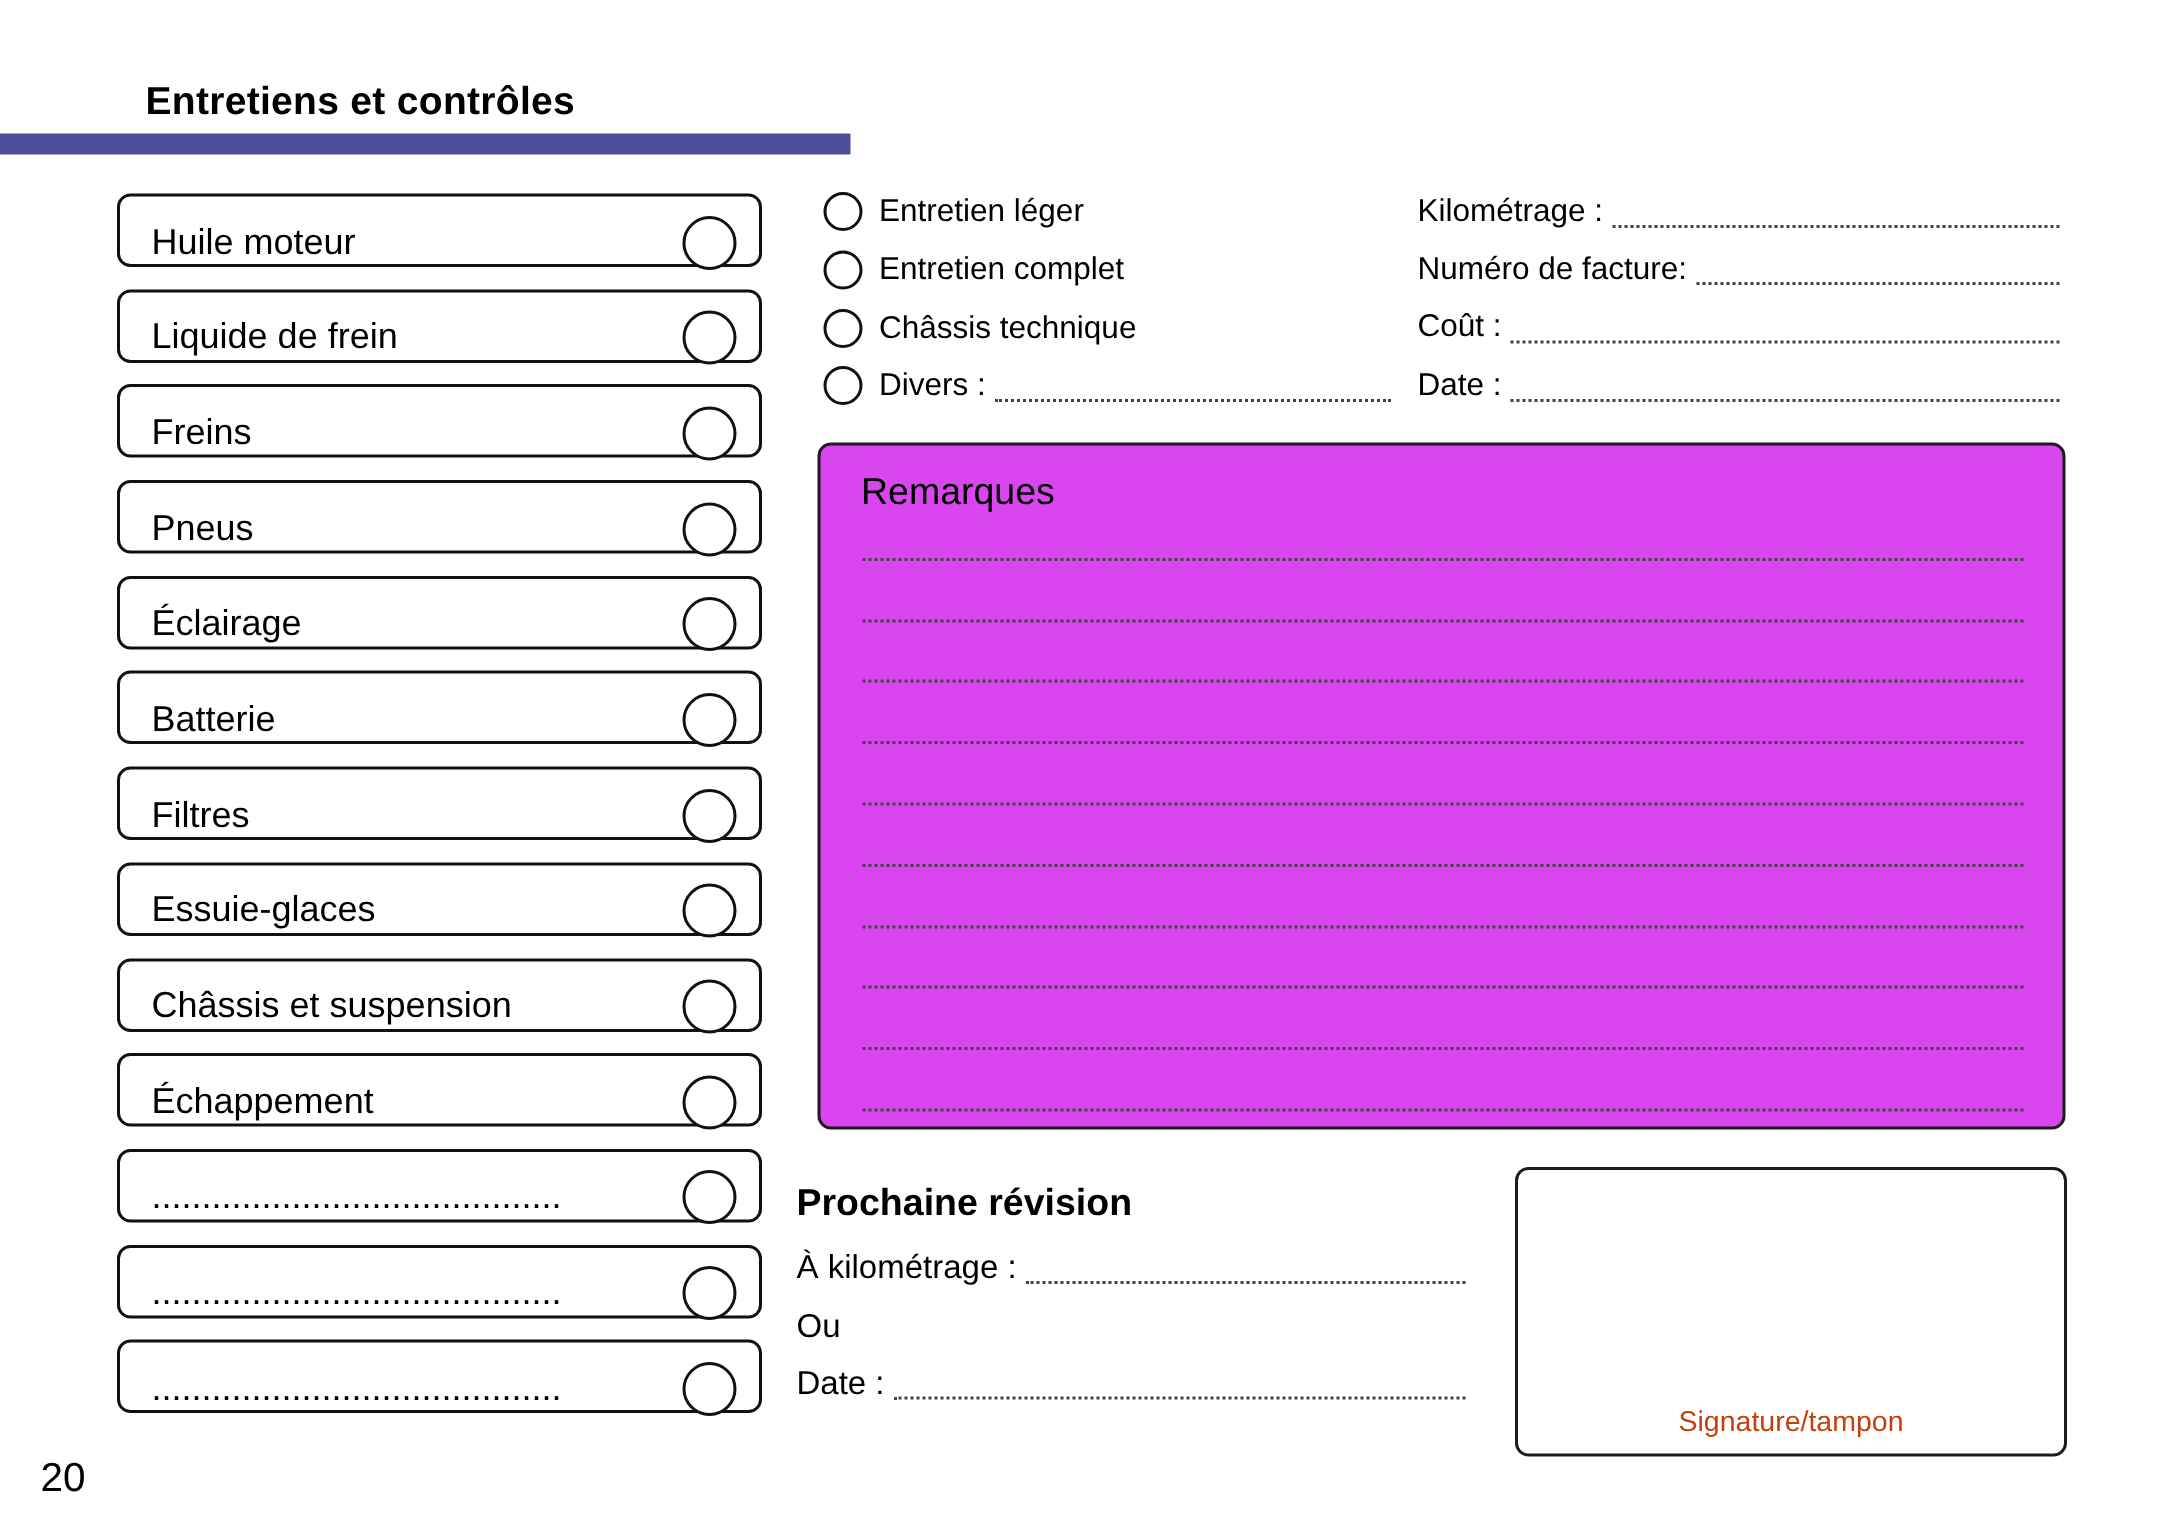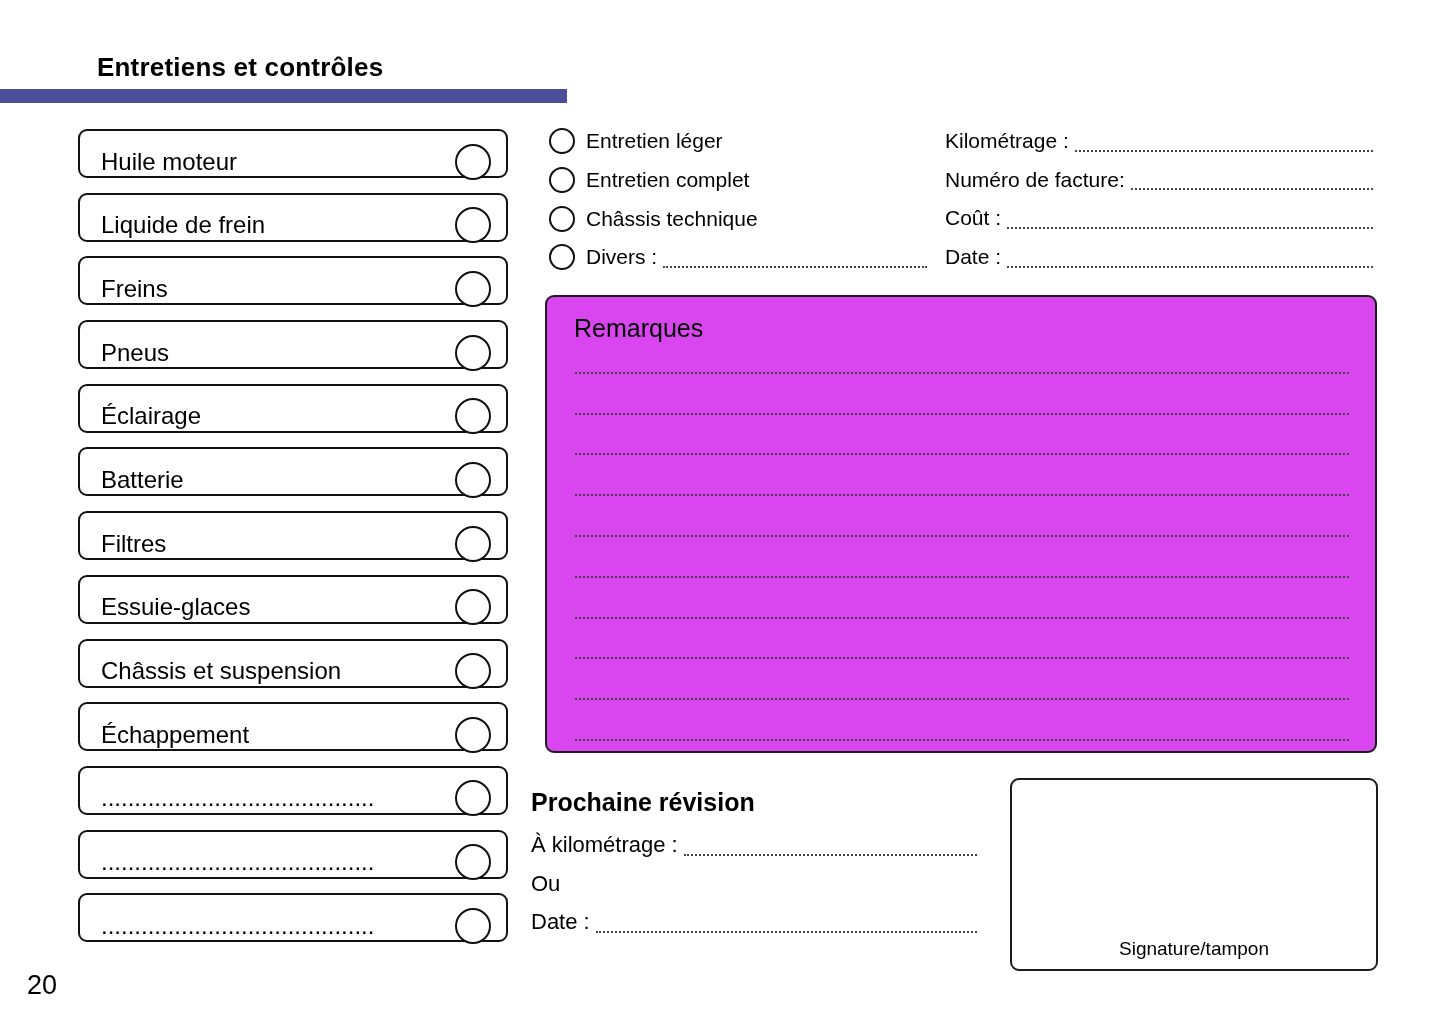--- a/index.html
+++ b/index.html
@@ -36,21 +36,21 @@
   .remark-line{height:38.8px;border-bottom:2px dotted #444;}
 
   
   #next-service{position:absolute;left:531px;top:778px;width:446px;margin-top:10px;}
   #next-service-title{font-size:25px;font-weight:bold;margin:0 0 9px 0;}
   .ns-row{display:flex;height:38.5px;}
   .ns-label{font-size:22px;line-height:38.5px;white-space:nowrap;}
 
   
   #signature-box{position:absolute;left:1010px;top:778px;width:368px;height:193px;border:2.5px solid #1c1c1c;border-radius:9px;box-sizing:border-box;background:#fff;}
-  #signature-label{position:absolute;bottom:9px;left:0;right:0;text-align:center;color:#000000;font-size:19px;}
+  #signature-label{position:absolute;bottom:9px;left:0;right:0;text-align:center;color:#c2410c;font-size:19px;}
 
   
   #page-number{position:absolute;left:27px;top:970px;font-size:27px;}
 </style>
 </head>
 <body>
 
 <div id="page">
 
   <div id="title">Entretiens et contrôles</div>

